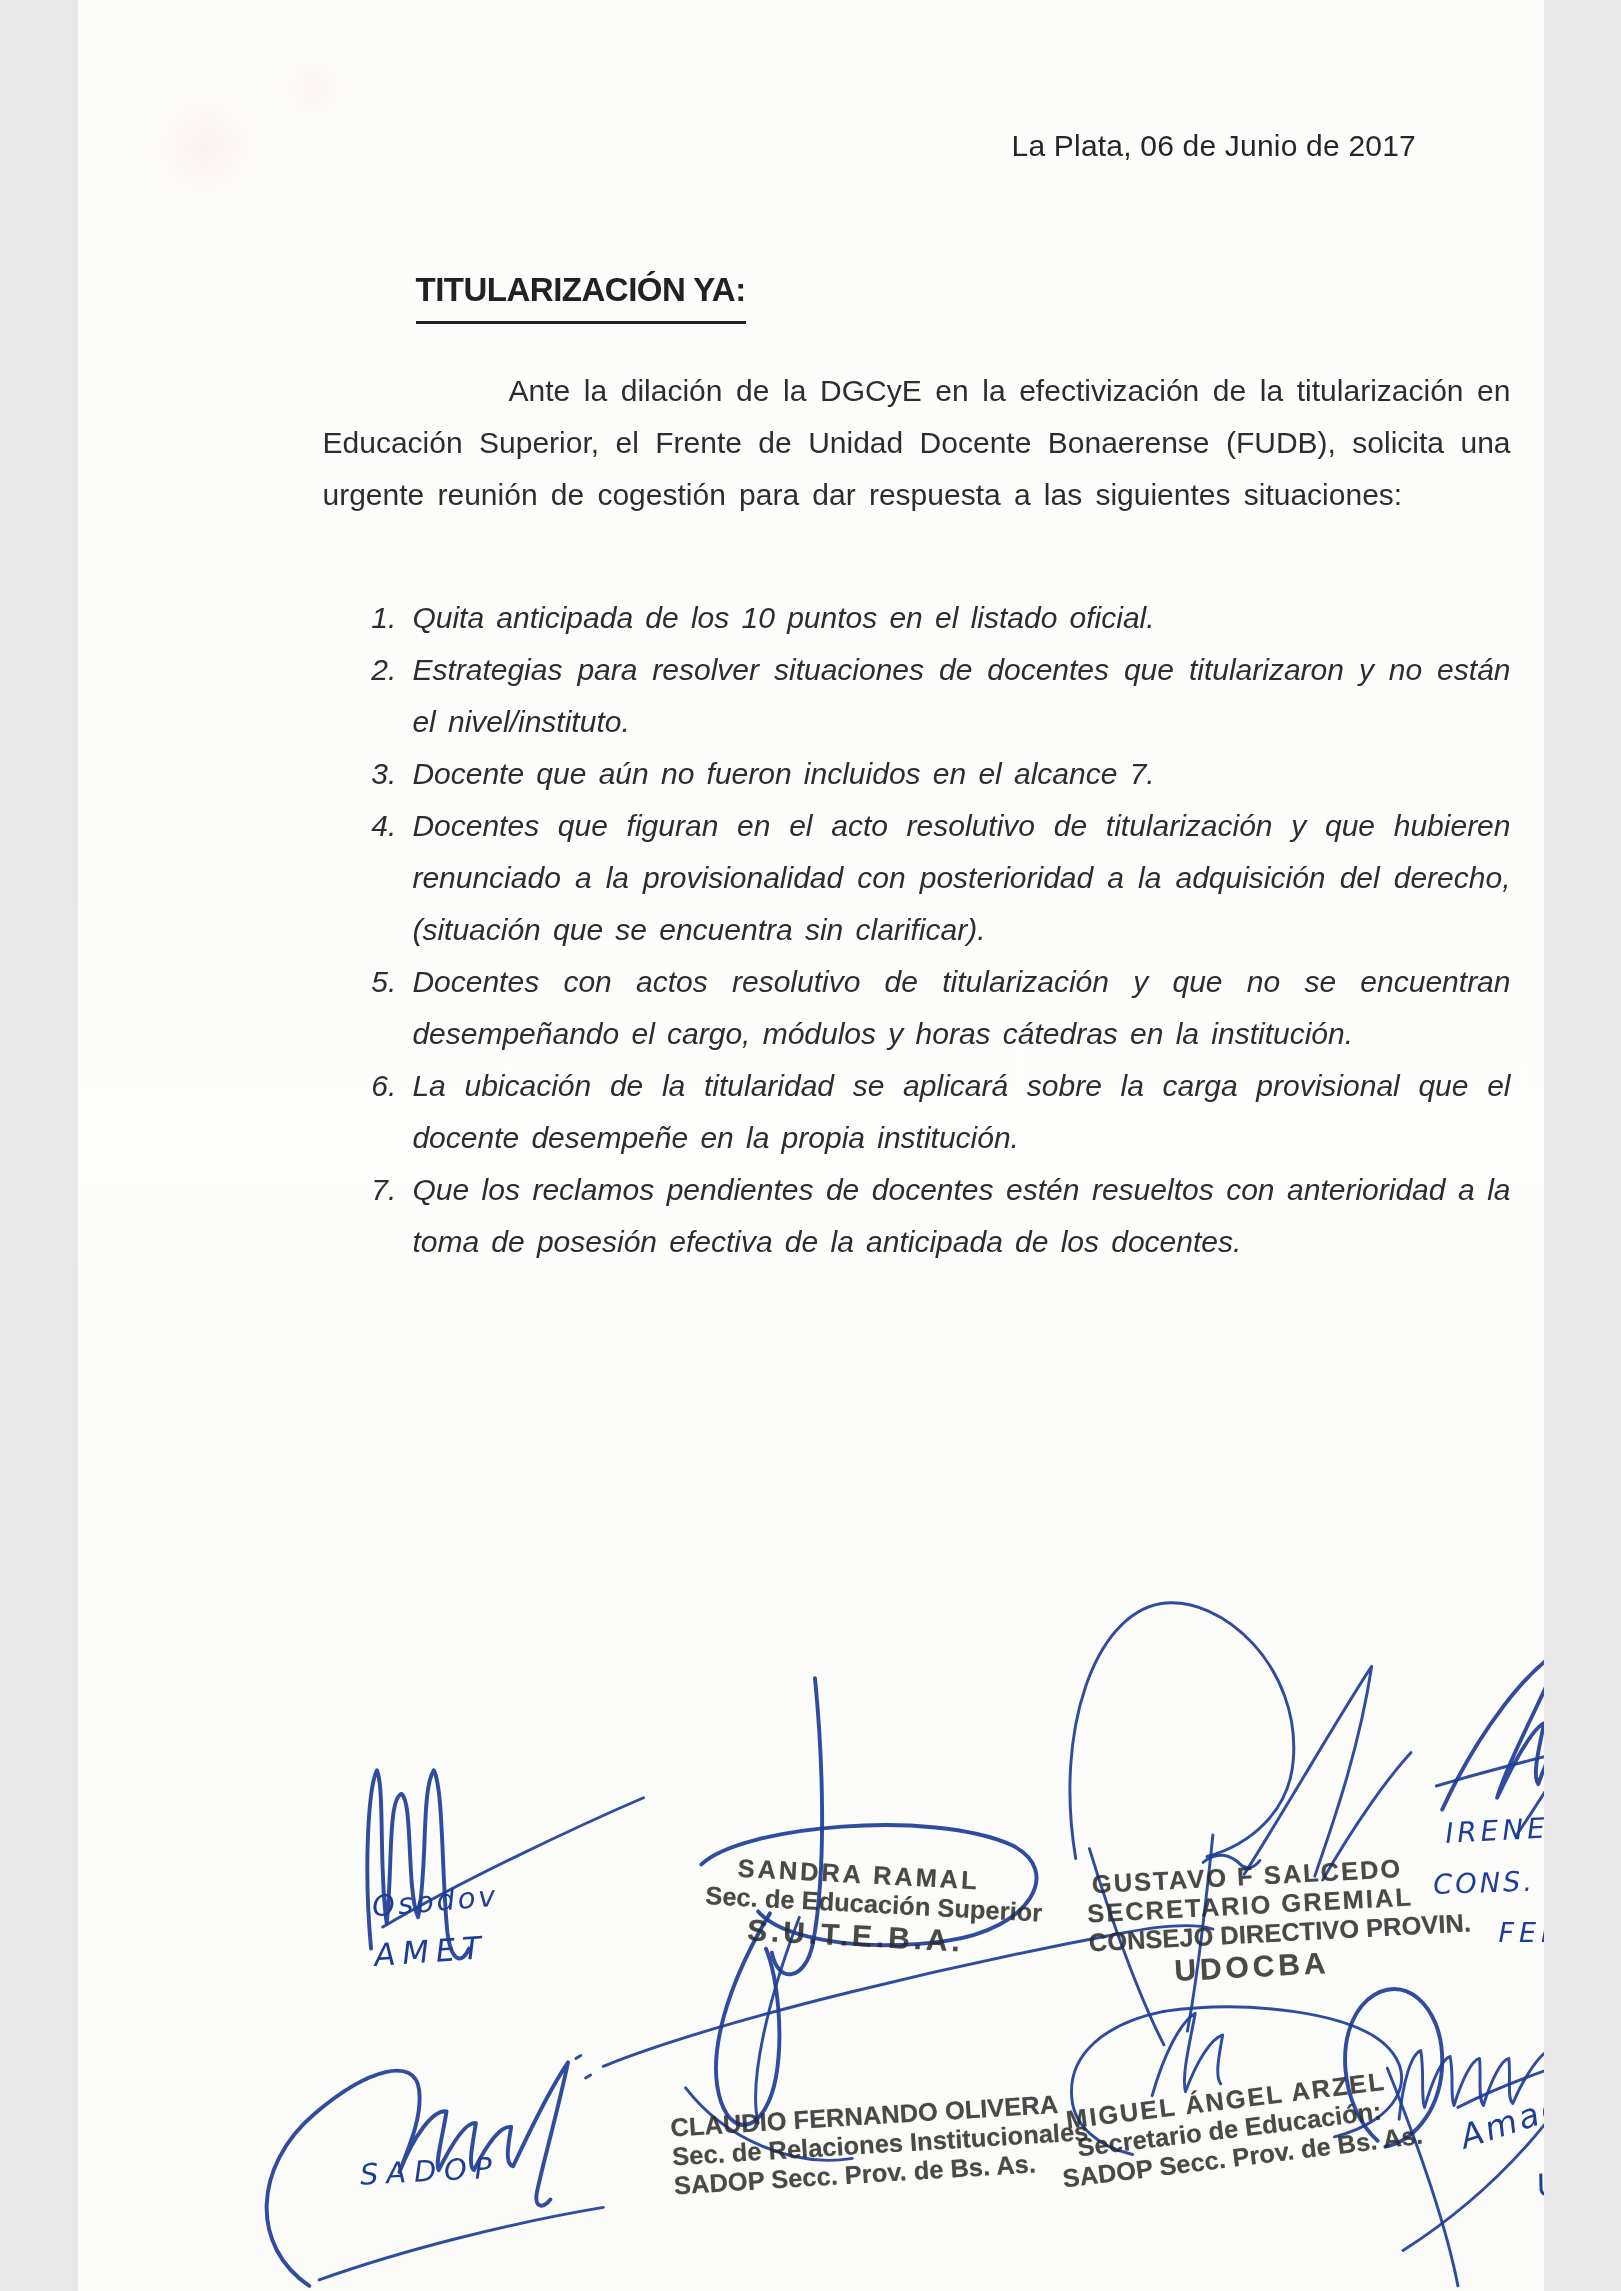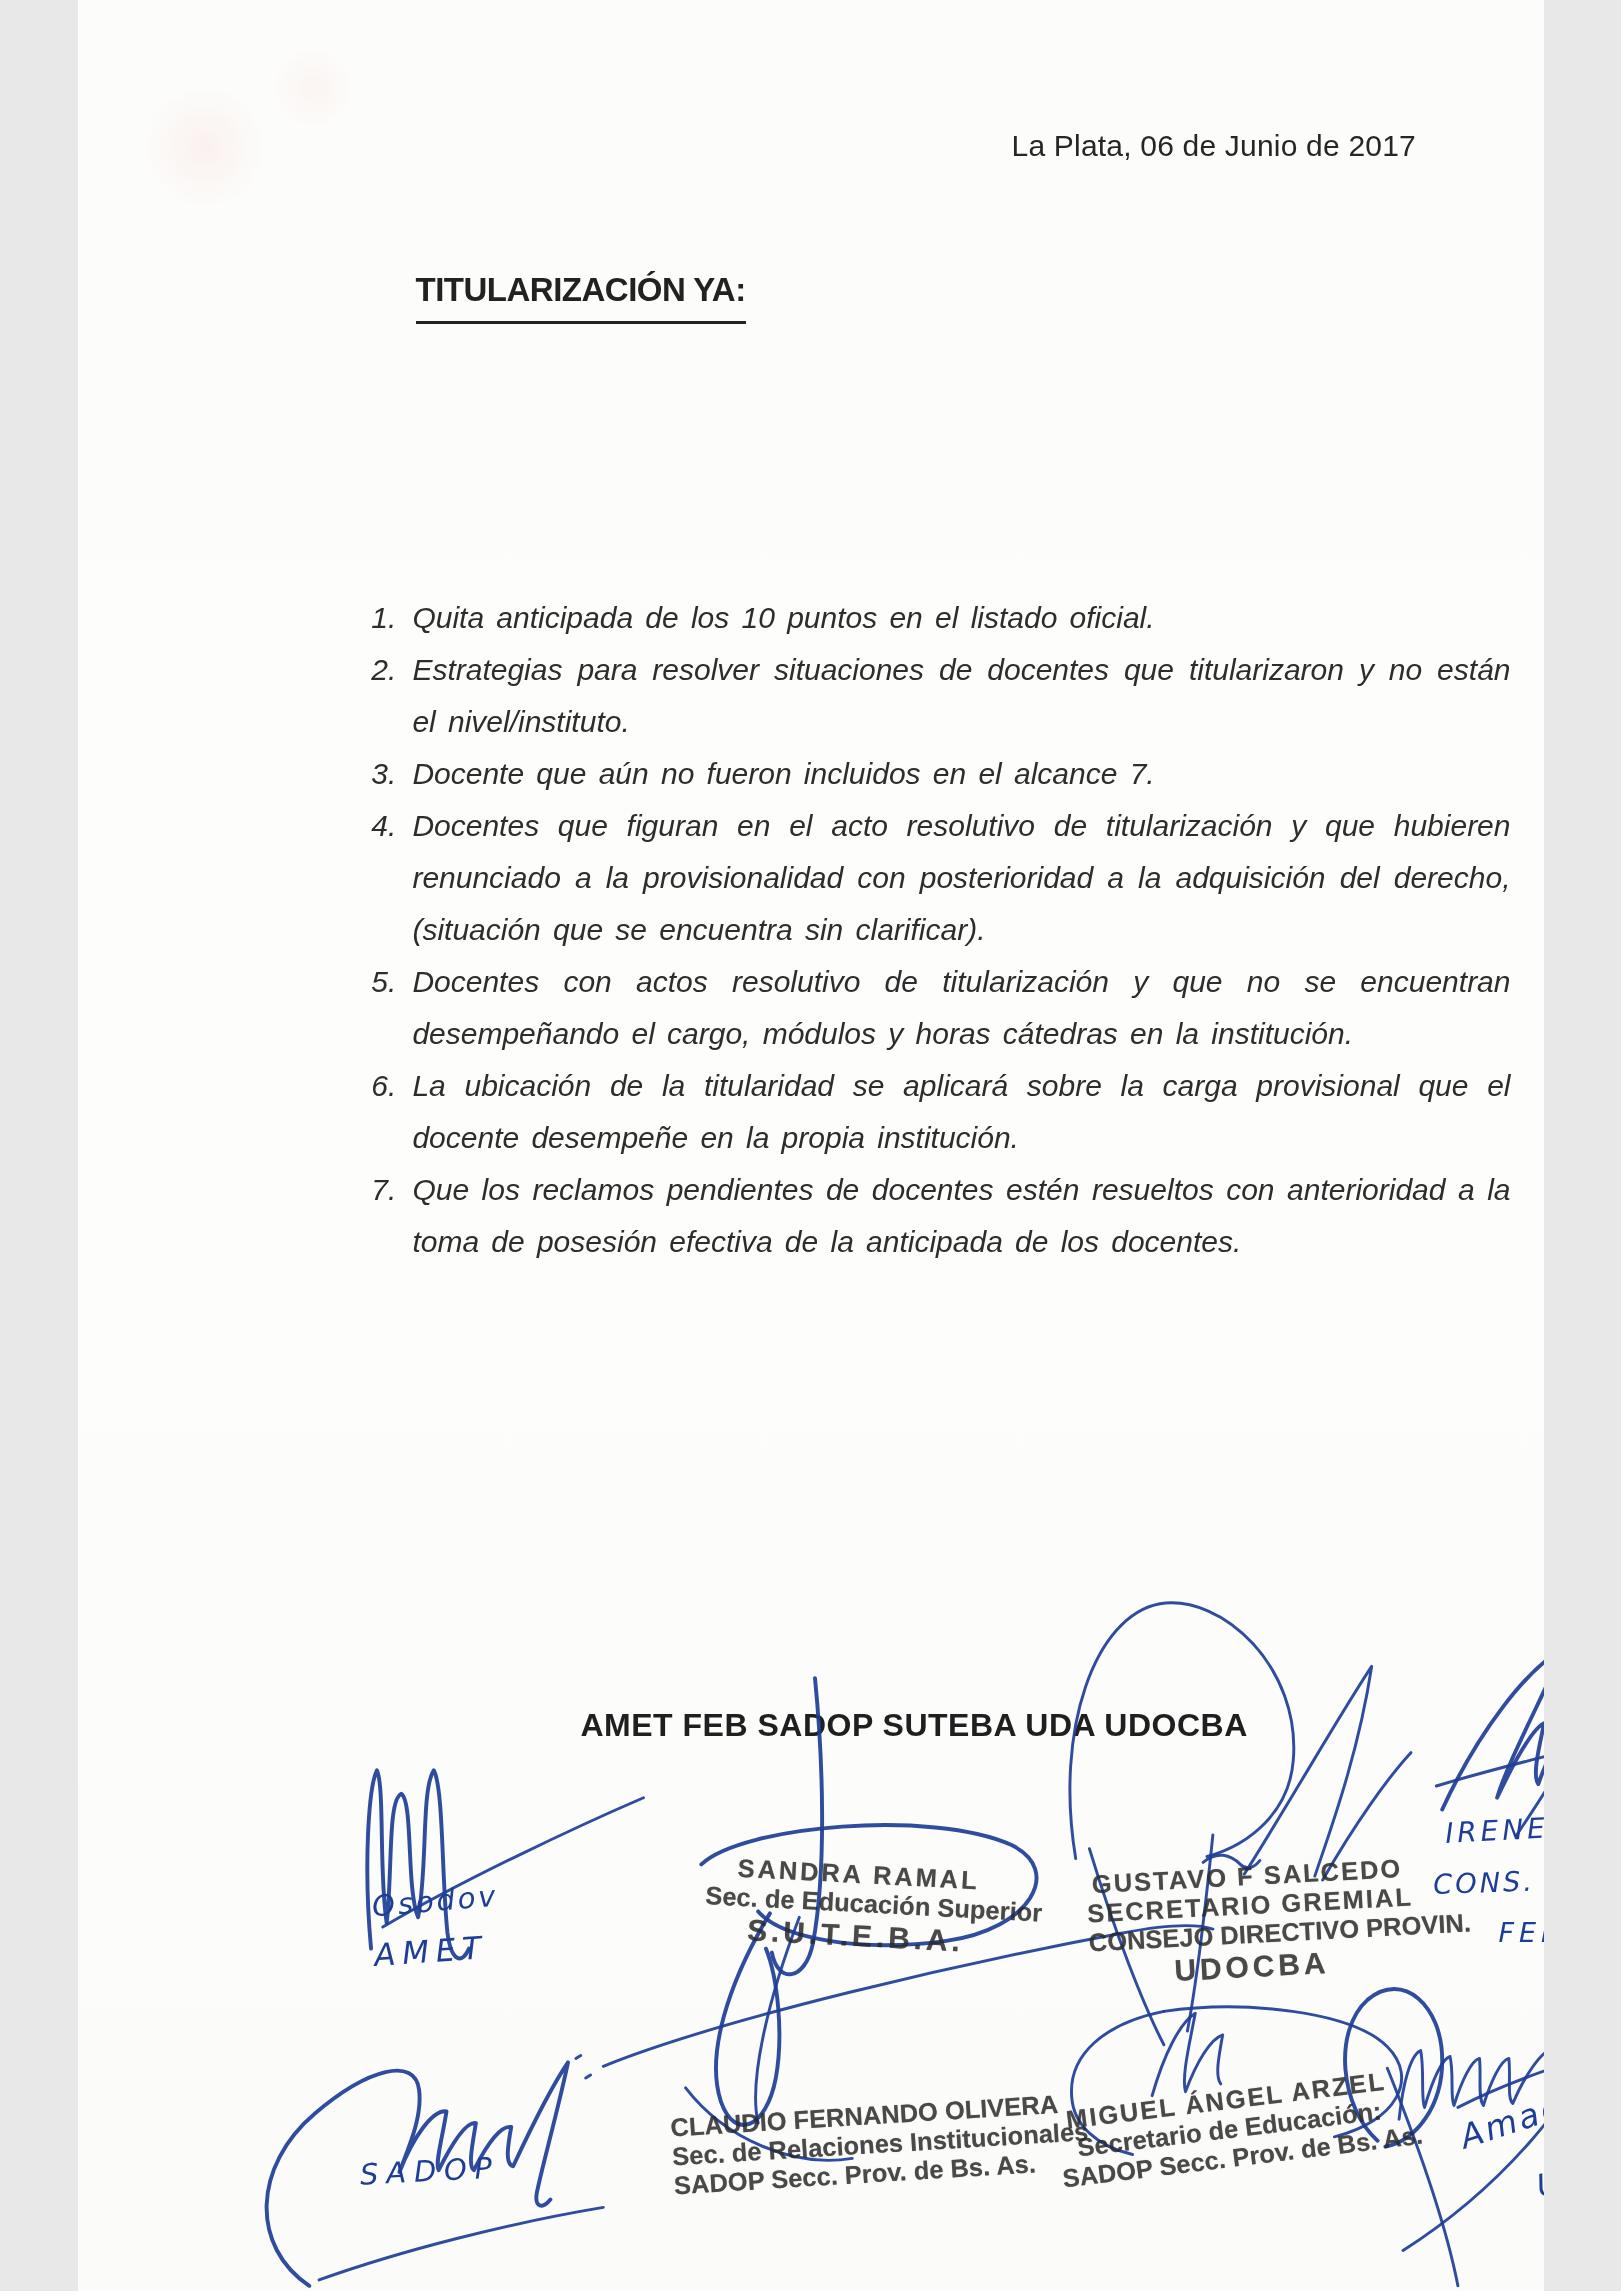--- a/index.html
+++ b/index.html
@@ -59,33 +59,33 @@
 </style>
 </head>
 <body>
 
 <div class="page">
 
   <div class="date">La Plata, 06 de Junio de 2017</div>
 
   <div class="title">TITULARIZACIÓN YA:</div>
 
+  <div class="para intro">Ante la dilación de la DGCyE en la efectivización de la titularización en Educación Superior, el Frente de Unidad Docente Bonaerense (FUDB), solicita una urgente reunión de cogestión para dar respuesta a las siguientes situaciones:</div>
 
   <ol class="items">
     <li>Quita anticipada de los 10 puntos en el listado oficial.</li>
     <li>Estrategias para resolver situaciones de docentes que titularizaron y no están el nivel/instituto.</li>
     <li>Docente que aún no fueron incluidos en el alcance 7.</li>
     <li>Docentes que figuran en el acto resolutivo de titularización y que hubieren renunciado a la provisionalidad con posterioridad a la adquisición del derecho, (situación que se encuentra sin clarificar).</li>
     <li>Docentes con actos resolutivo de titularización y que no se encuentran desempeñando el cargo, módulos y horas cátedras en la institución.</li>
     <li>La ubicación de la titularidad se aplicará sobre la carga provisional que el docente desempeñe en la propia institución.</li>
     <li>Que los reclamos pendientes de docentes estén resueltos con anterioridad a la toma de posesión efectiva de la anticipada de los docentes.</li>
   </ol>
 
 
-  <div class="unions">AMET FEB SADOP SUTEBA UDA UDOCBA</div>
 
   <svg class="ink-svg" width="1621" height="2292" viewBox="0 0 1654 2338" aria-hidden="true">
     <g>
       <path class="sig" d="M299,1988 C291,1900 297,1822 305,1806 C313,1824 307,1912 315,1962 C321,1906 316,1836 330,1830 C342,1838 335,1928 347,1956 C357,1906 350,1826 363,1806 C373,1824 371,1916 377,1972 C381,2002 392,2004 399,1988"></path>
       <path class="sig thin" d="M311,1966 C392,1918 512,1862 577,1834"></path>
     </g>
     <g>
       <path class="sig" d="M636,1902 C678,1862 872,1846 952,1882 C1006,1908 972,1968 886,1980 C800,1992 718,1978 694,1950"></path>
       <path class="sig" d="M752,1712 C760,1794 764,1906 750,1982 C742,2022 714,2024 708,1992"></path>
       <path class="sig thin" d="M536,2108 C660,2058 906,2002 1066,1972 C1108,1964 1140,1962 1158,1968"></path>

